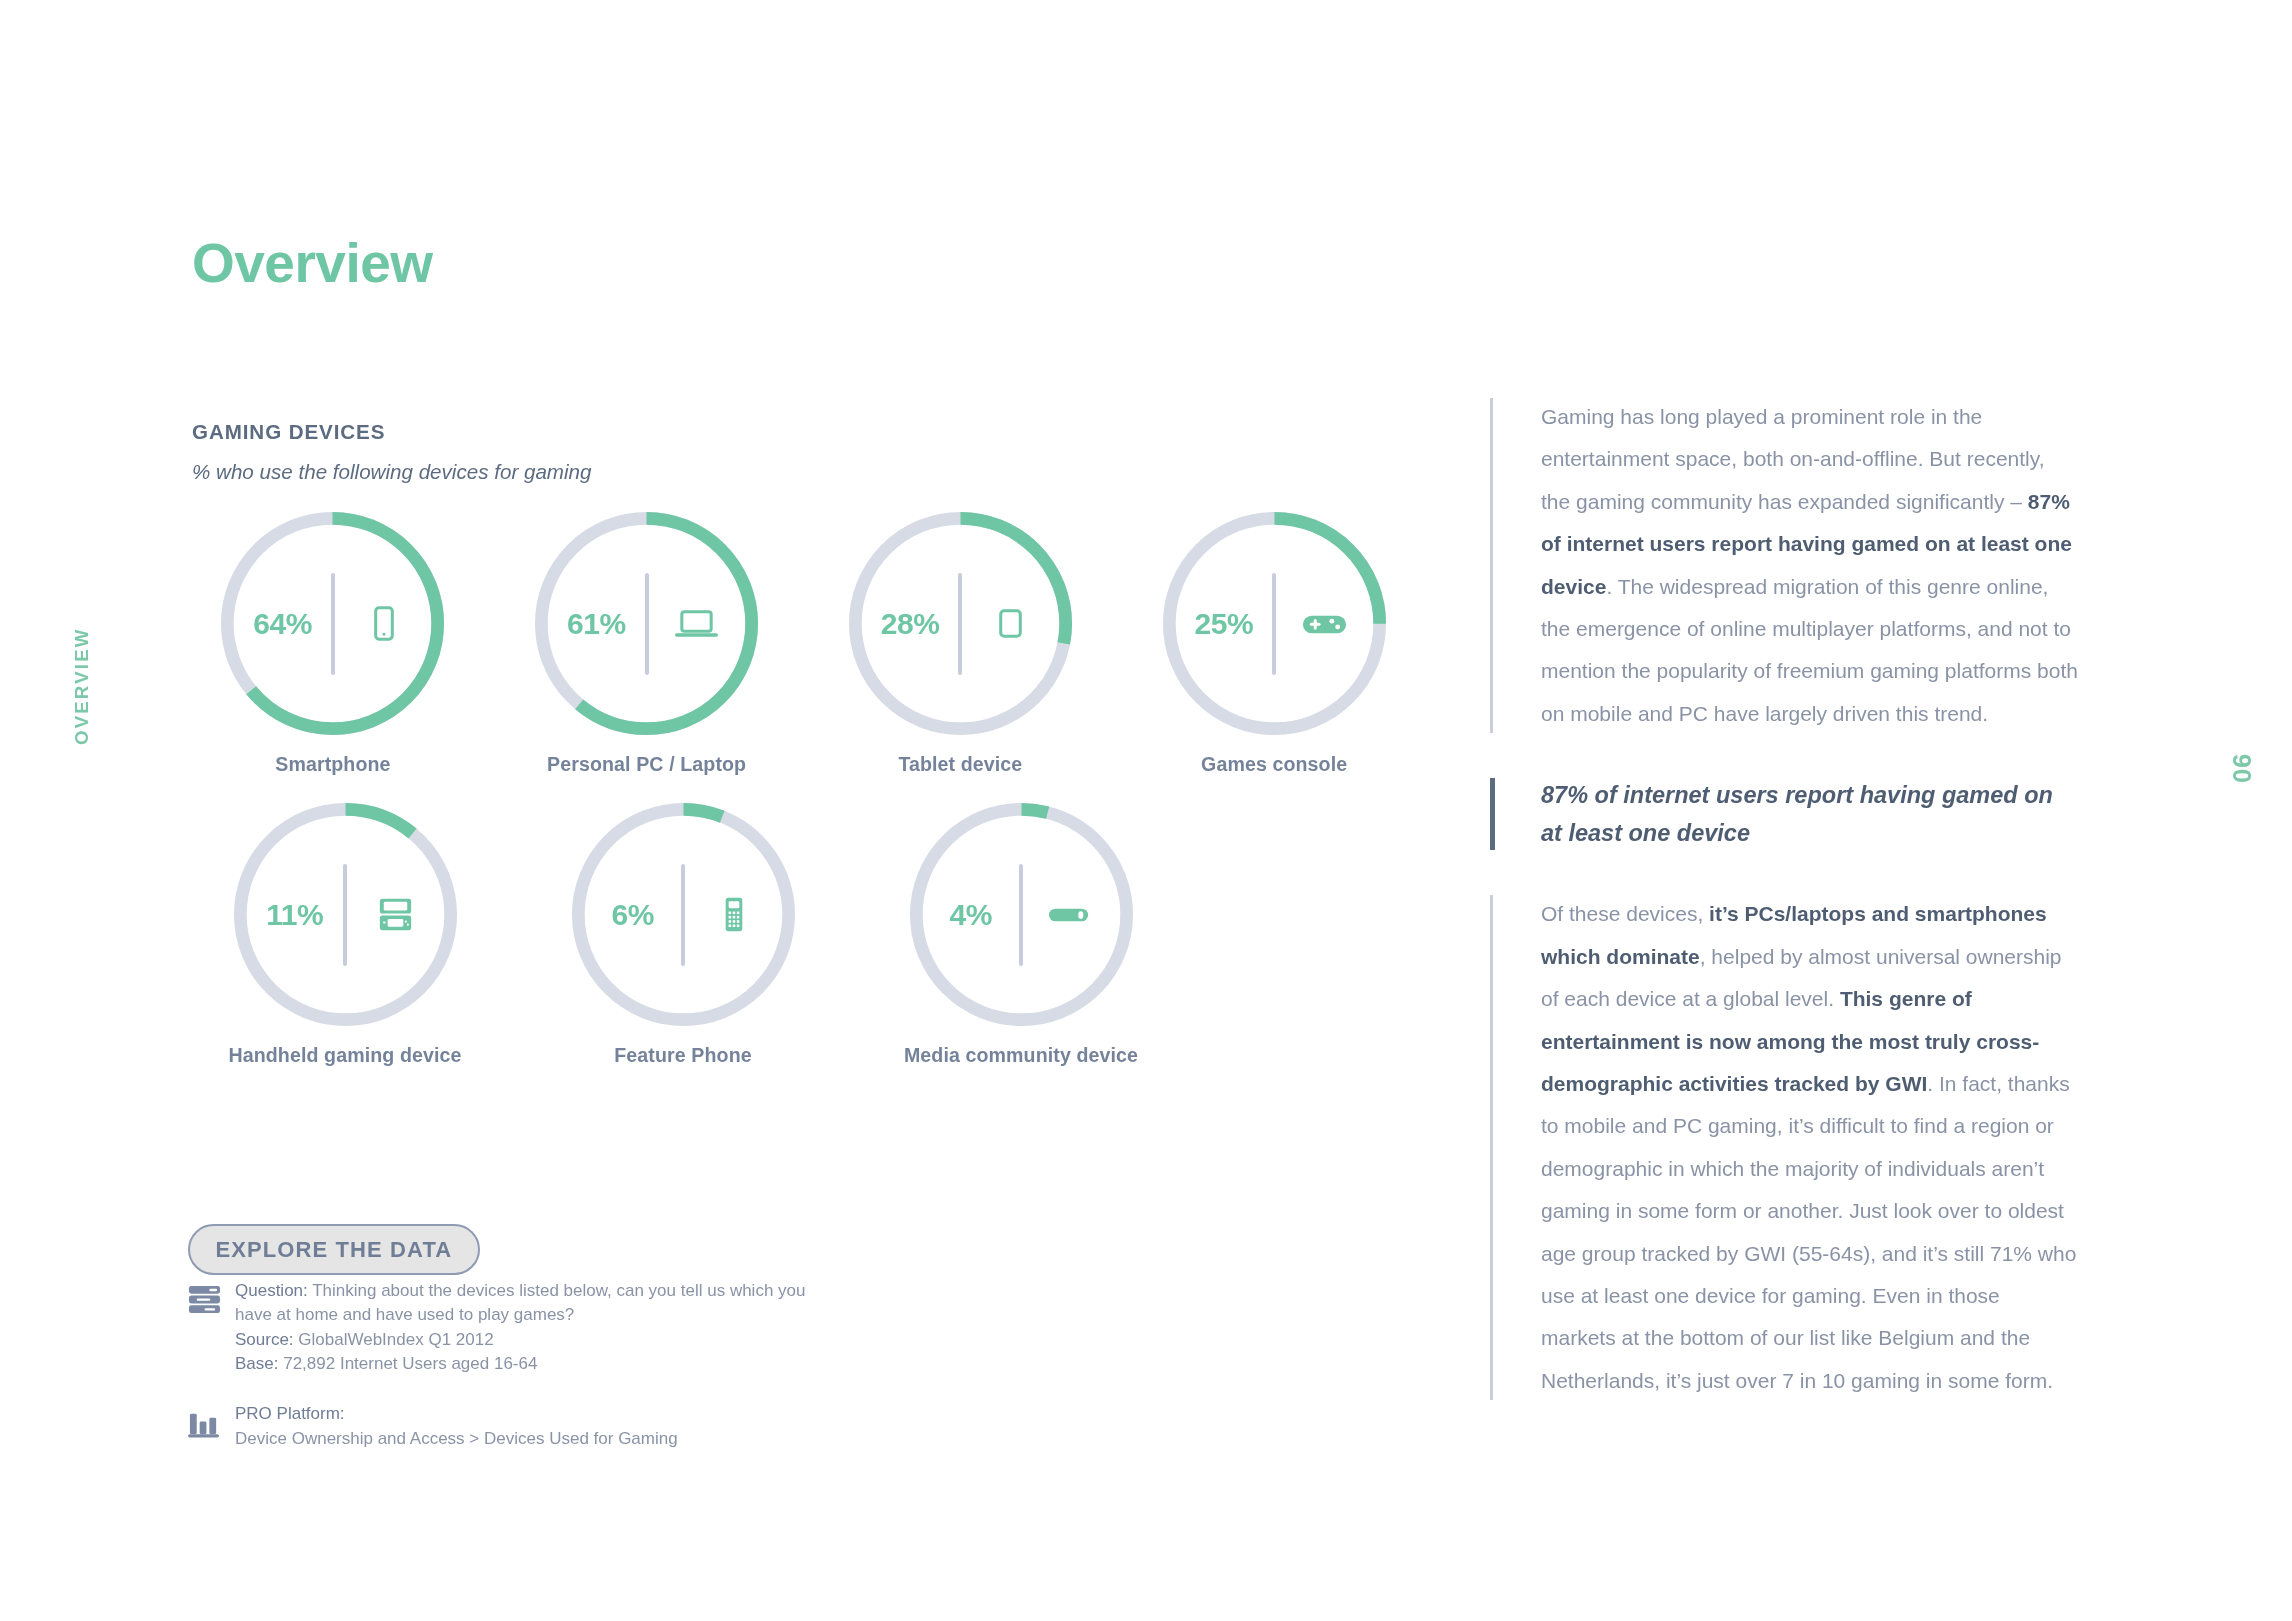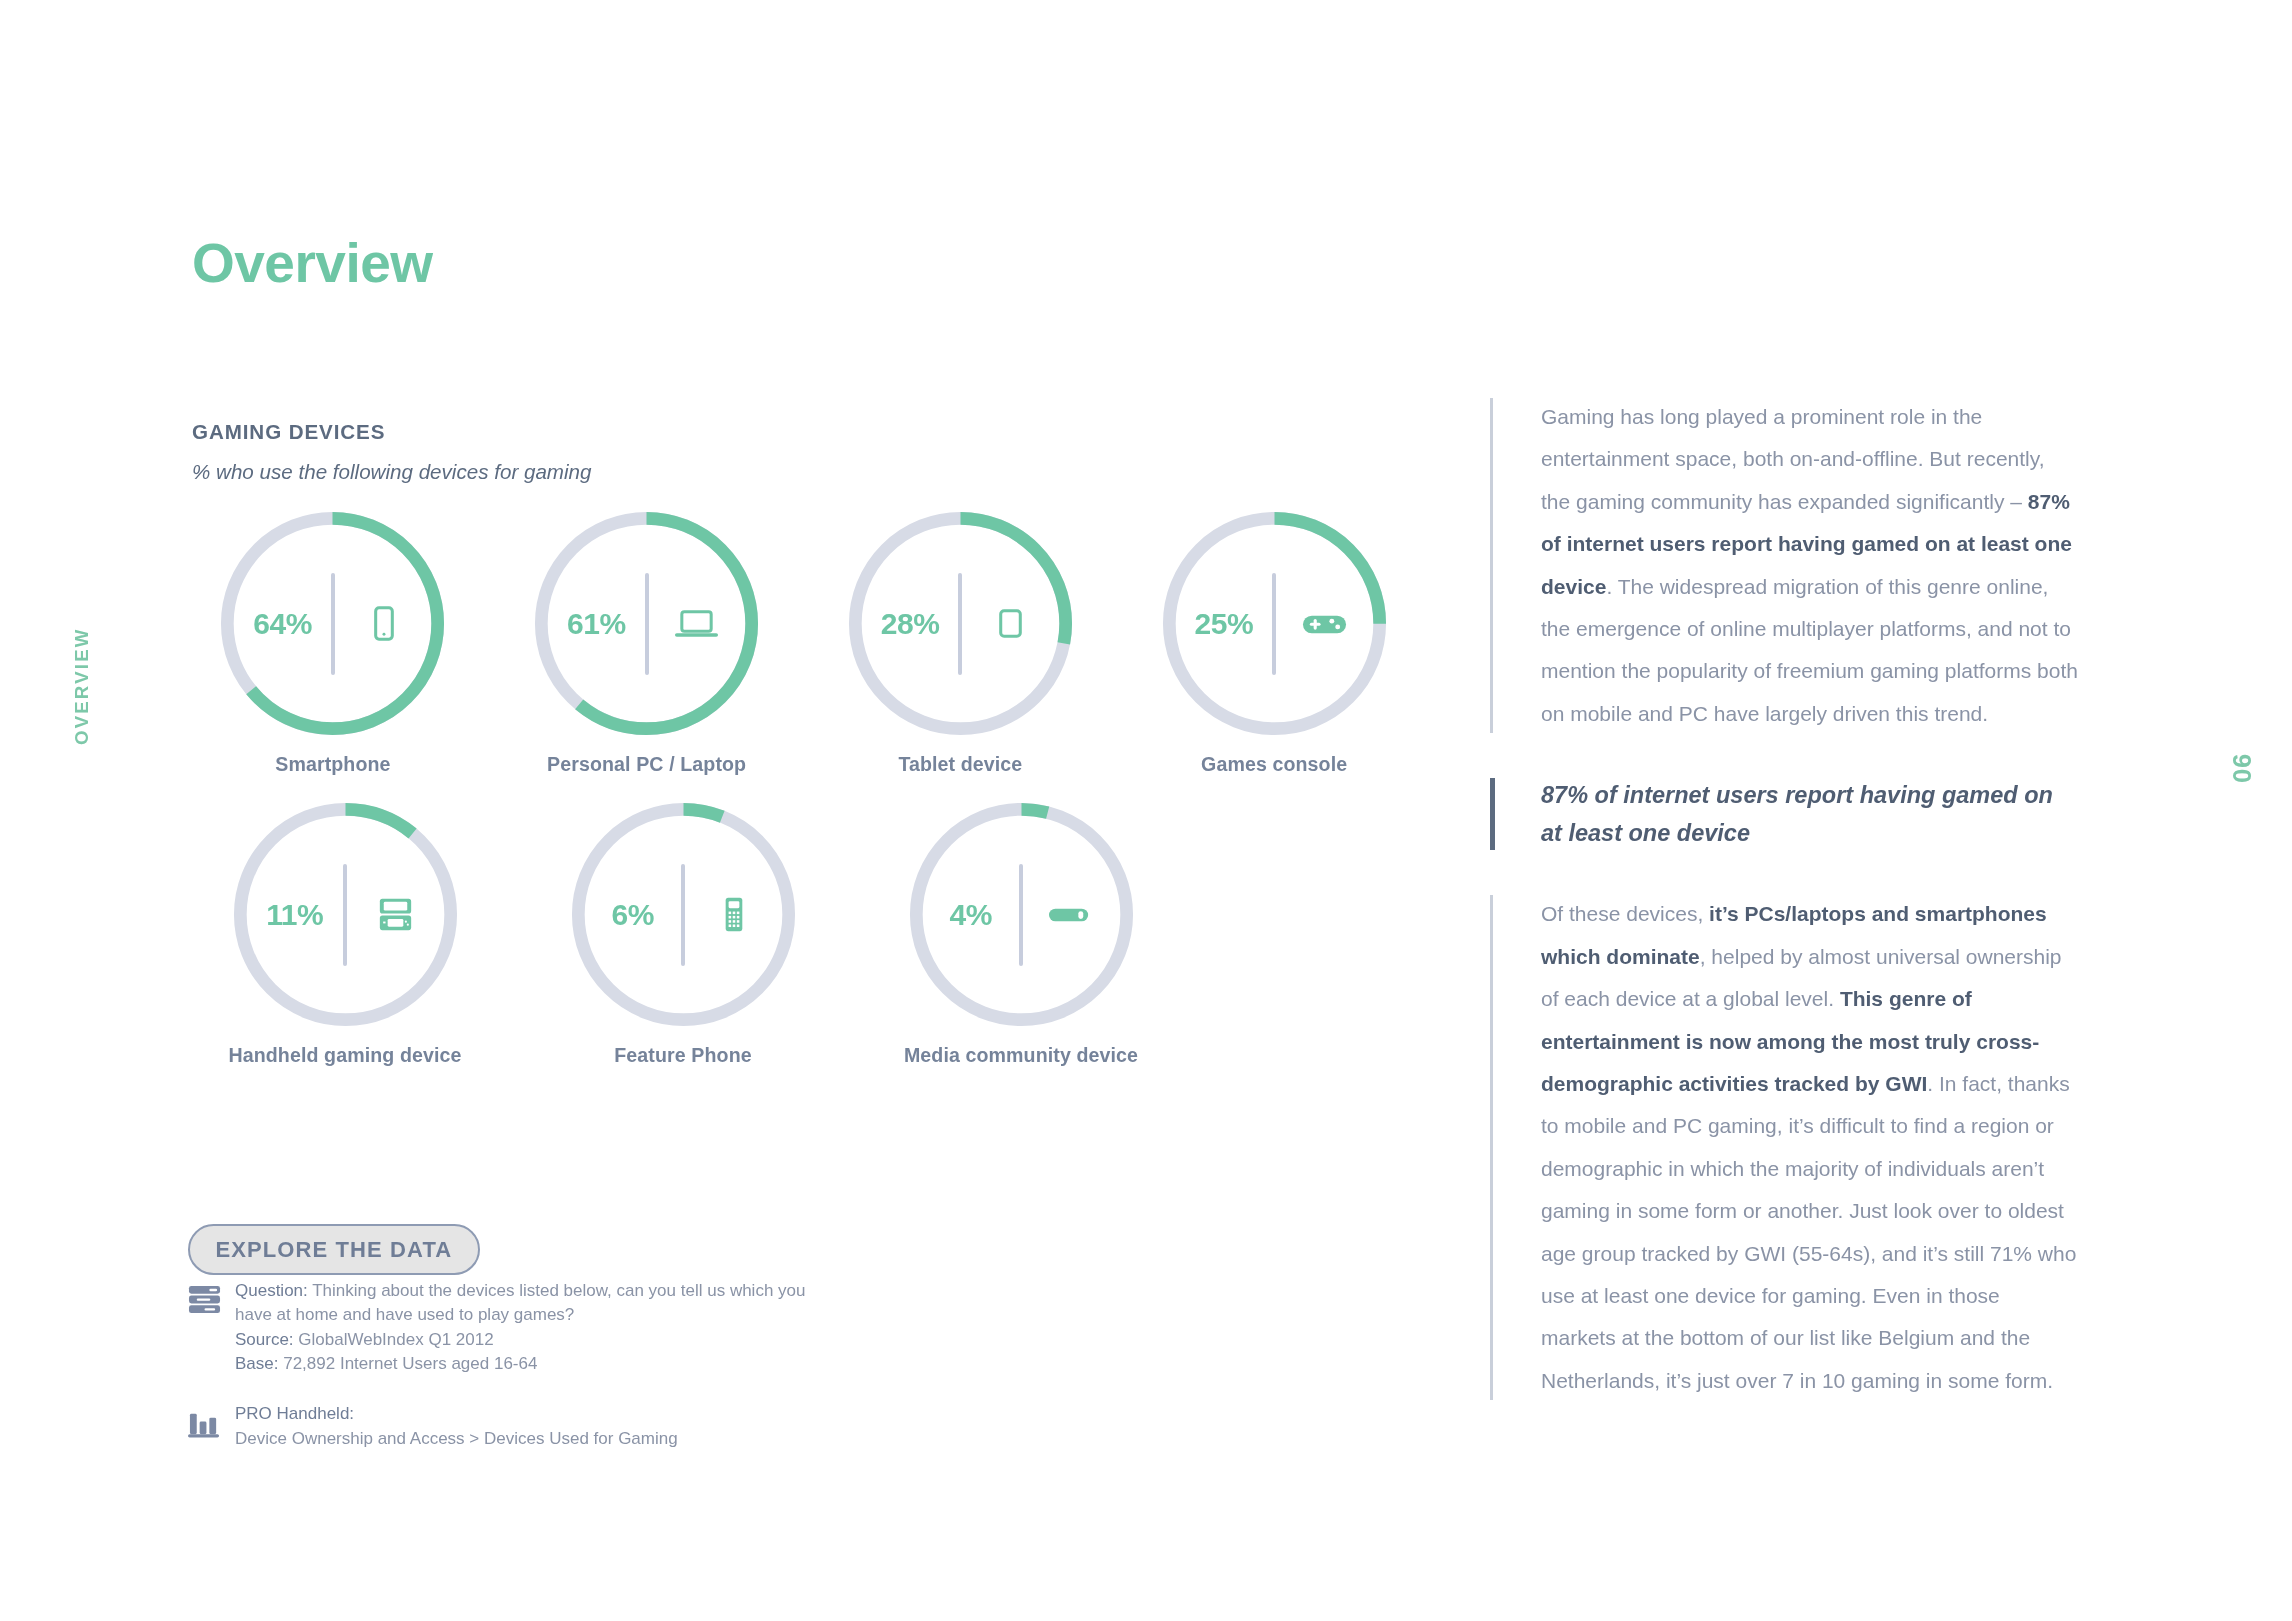--- a/index.html
+++ b/index.html
@@ -433,21 +433,21 @@
     <div class="foot-block">
       <div class="foot-icon">
         <svg width="33" height="33" viewBox="0 0 34 34" aria-hidden="true">
           <rect x="2" y="8" width="7" height="21" rx="1.5" fill="#7c89a4"></rect>
           <rect x="12" y="16" width="7" height="13" rx="1.5" fill="#7c89a4"></rect>
           <rect x="22" y="12" width="7" height="17" rx="1.5" fill="#7c89a4"></rect>
           <rect x="0" y="29" width="32" height="3.4" rx="1.7" fill="#7c89a4"></rect>
         </svg>
       </div>
       <div class="foot-text">
-        <span class="foot-line"><b>PRO Handheld:</b></span>
+        <span class="foot-line"><b>PRO Platform:</b></span>
         <span class="foot-line">Device Ownership and Access &gt; Devices Used for Gaming</span>
       </div>
     </div>
   </div>
 
   <div class="right-col">
     <div class="rail-block">
       <p class="body-para"><span>Gaming has long played a prominent role in the entertainment space, both on-and-offline. But recently, the gaming community has expanded significantly – </span><b>87% of internet users report having gamed on at least one device</b><span>. The widespread migration of this genre online, the emergence of online multiplayer platforms, and not to mention the popularity of freemium gaming platforms both on mobile and PC have largely driven this trend.</span></p>
     </div>
 

